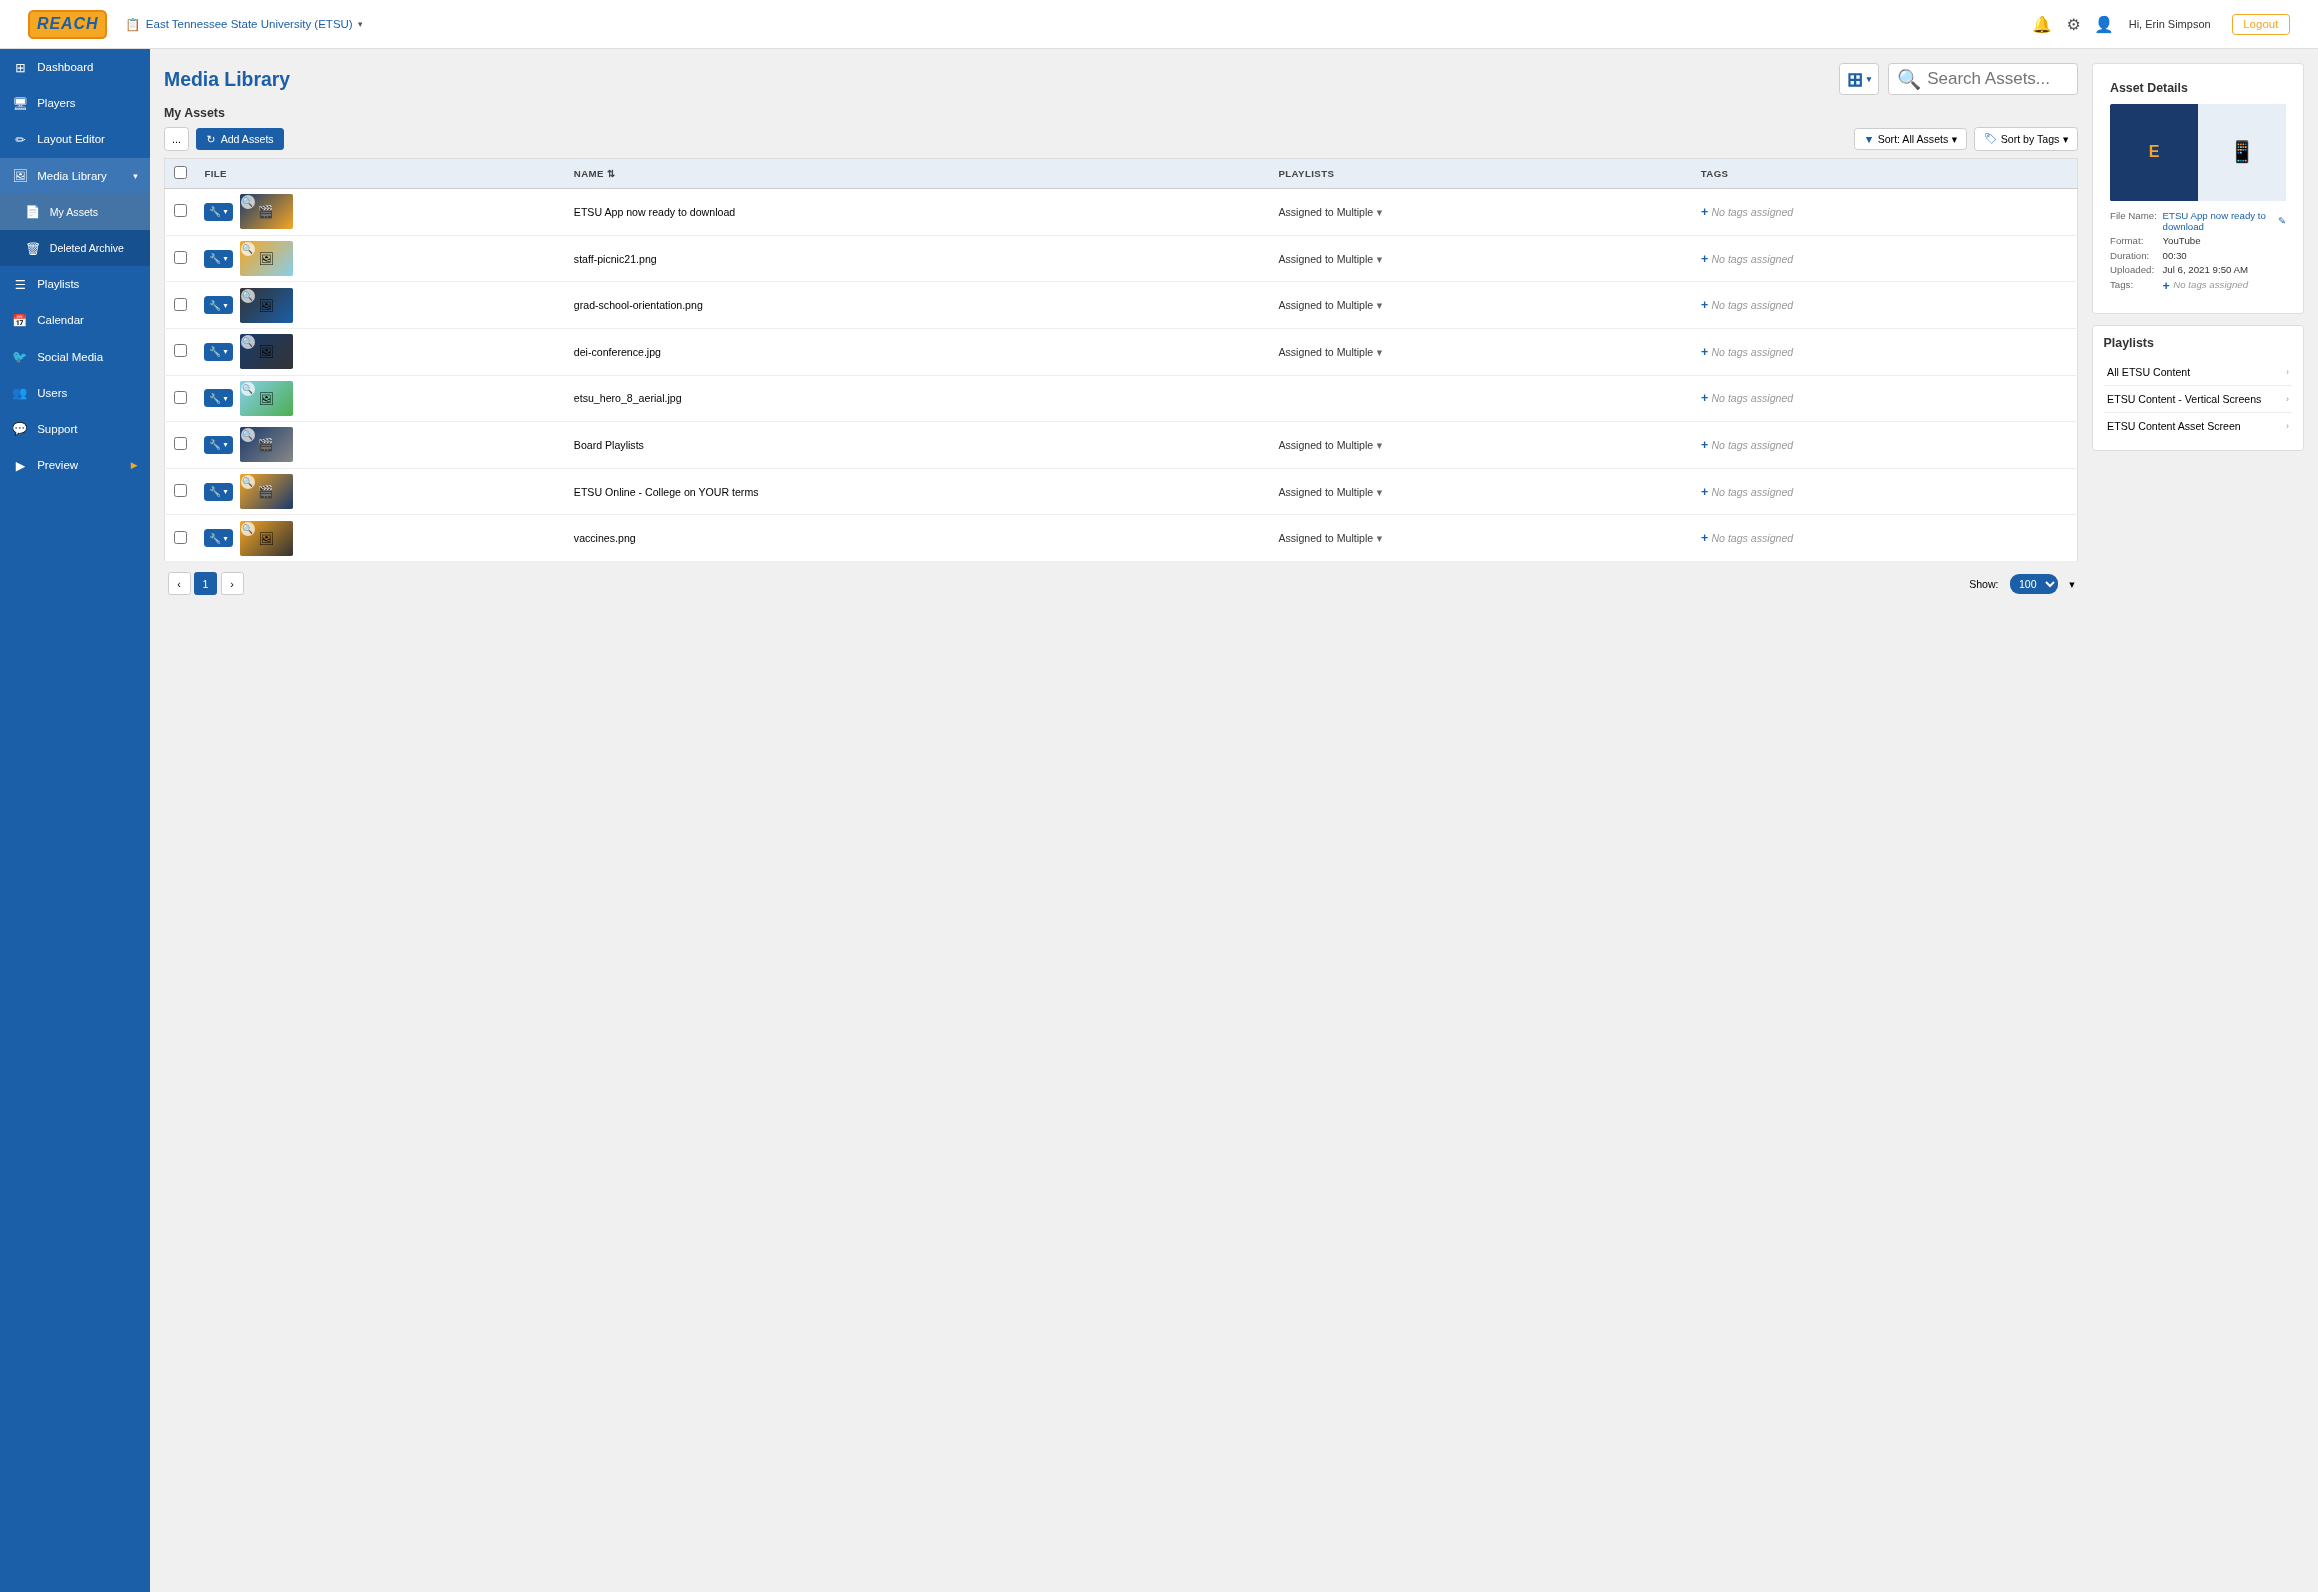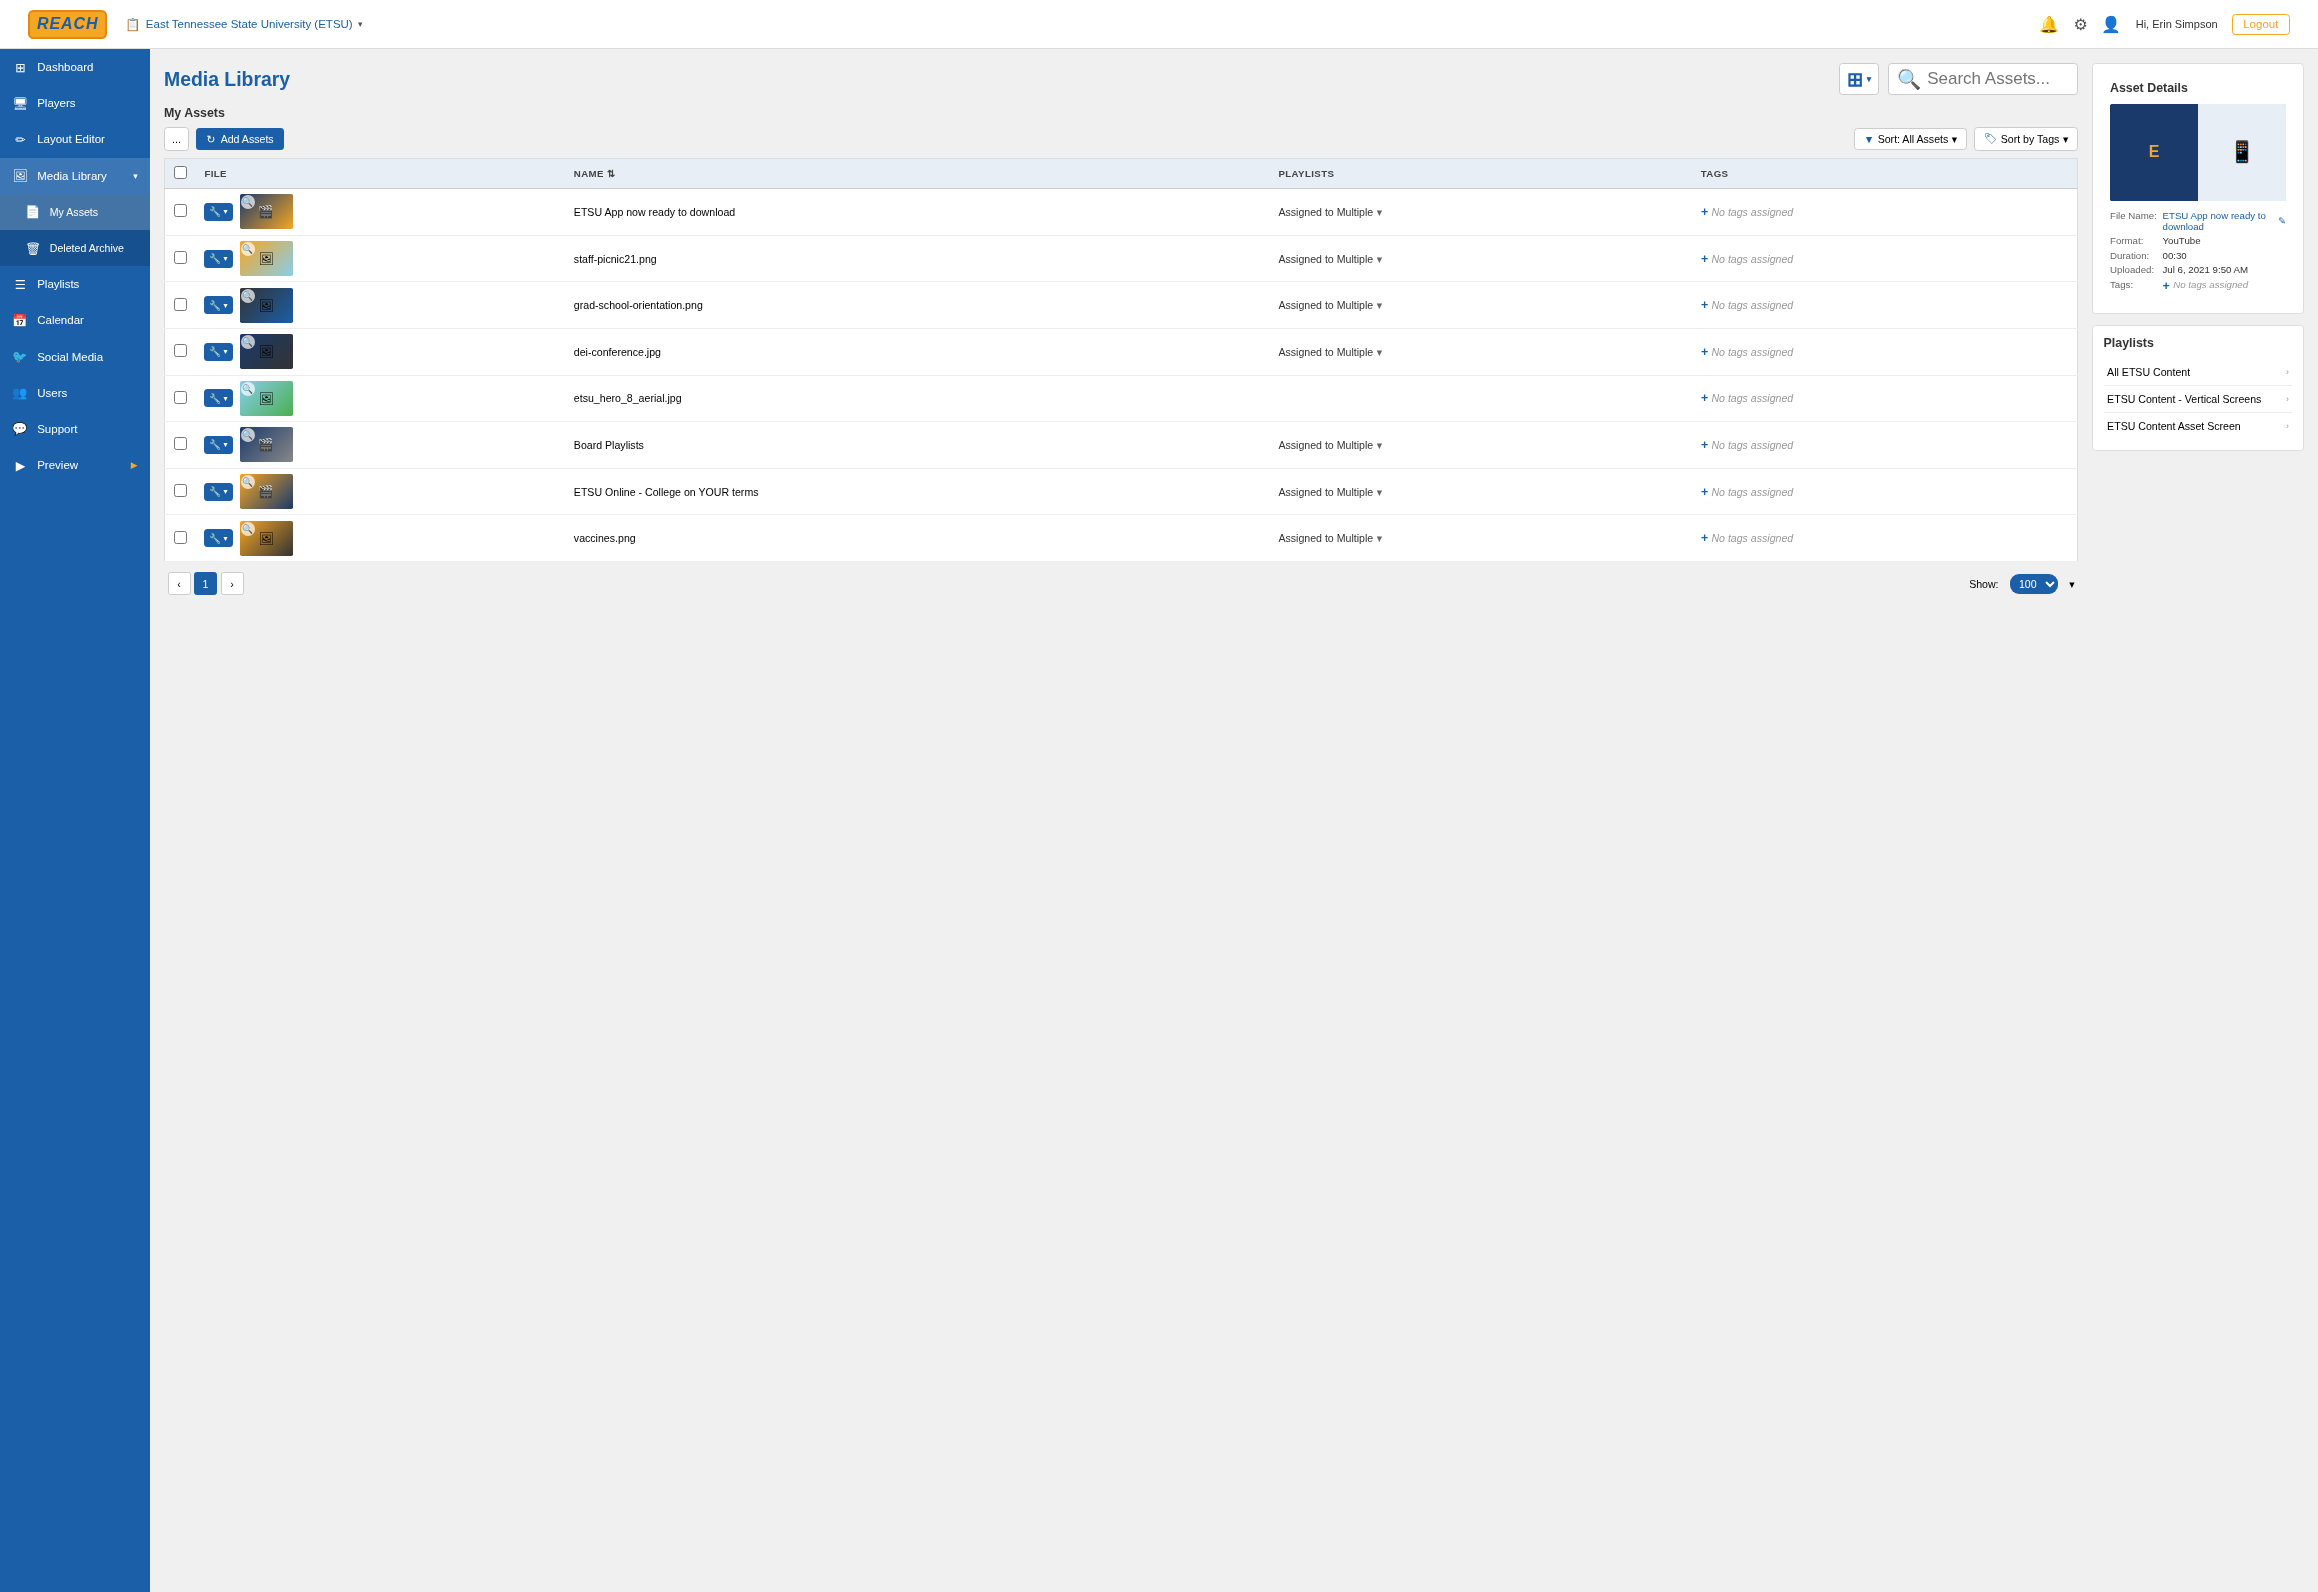--- a/index.html
+++ b/index.html
@@ -24,21 +24,21 @@
     }
     .org-selector .org-icon { font-size: 12.4px; }
     .org-selector .chevron { font-size: 8.8px; color: #555; }
     .header-right {
       margin-left: auto; display: flex; align-items: center; gap: 14px;
     }
     .header-icon { font-size: 16px; color: #555; cursor: pointer; }
     .header-greeting { color: #333; font-size: 11px; }
     .logout-btn {
       border: 0.9px solid #f5a623; background: #fff; color: #f5a623;
-      padding: 3.5px 10.6px; border-radius: 3.5px; cursor: pointer; font-size: 11.5px;
+      padding: 3.5px 10.6px; border-radius: 3.5px; cursor: pointer; font-size: 11.5px; margin-left: 7px;
     }
 
     .main-layout { display: flex; flex: 1; overflow: hidden; }
 
     
     .sidebar {
       width: 150px; background: #1a5fa8; flex-shrink: 0;
       display: flex; flex-direction: column; overflow-y: auto;
     }
     .sidebar-item {

